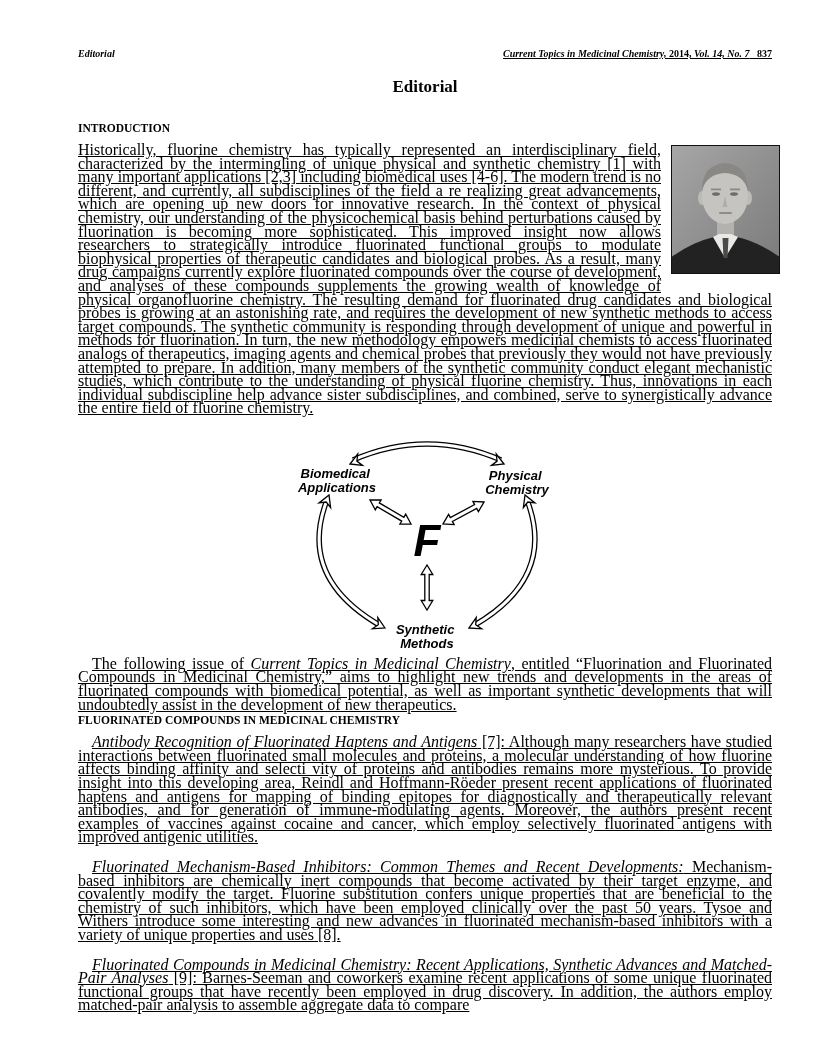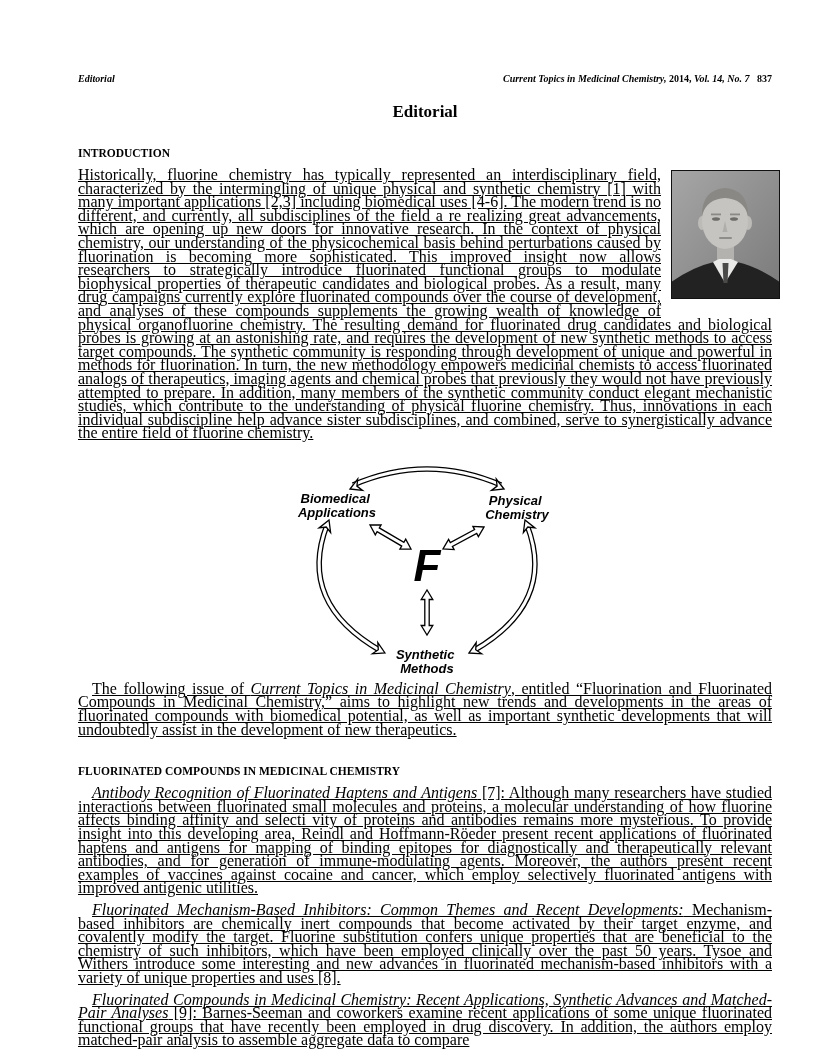--- a/index.html
+++ b/index.html
@@ -1,34 +1,34 @@
 <!DOCTYPE html>
 <html><head>
 <meta charset="utf-8">
 <style>
   html,body{margin:0;padding:0;background:#ffffff;}
   .page{
     width:816px;height:1056px;box-sizing:border-box;
-    padding:73px 44px 0 78px;
+    padding:48px 44px 0 78px;
     background:#ffffff;color:#000;
     font-family:"Liberation Serif","DejaVu Serif",serif;
     position:relative;overflow:hidden;
   }
   .running-header{display:flex;justify-content:space-between;align-items:baseline;
     font-size:10px;font-weight:bold;}
   .rh-left{font-style:italic;}
-  .rh-right{text-align:right;}
+  .rh-right{text-align:right;text-decoration:underline;}
   .run-italic{font-style:italic;}
   .doc-title{text-align:center;font-size:17px;font-weight:bold;margin:18px 0 0 0;}
   .doc-subtitle{text-align:center;font-size:19px;font-weight:bold;margin:18px 0 0 0;}
   .section-heading{font-size:11.5px;font-weight:bold;margin:25px 0 9px 0;}
-  .section-heading.second{margin-top:29px;}
+  .section-heading.second{margin-top:3px;}
   .body{font-size:16px;line-height:13.6px;text-align:justify;margin:0;text-decoration:underline;}
   .body.indent{text-indent:14px;}
-  .body + .body{margin-top:8px;}
+  .body + .body{margin-top:16px;}
   .photo-float{
     float:right;width:107px;height:127px;display:block;
     border:1.5px solid #111;box-sizing:content-box;
     margin:2px -8px 6px 10px;
   }
   .photo-float svg{display:block;width:107px;height:127px;}
   .diagram{width:300px;margin:13px auto 5px auto;padding:0;font-style:italic;}
   .diagram svg{display:block;width:300px;height:224px;overflow:visible;
     font-family:"Liberation Sans","DejaVu Sans",sans-serif;}
   .diag-label{font-size:13px;font-weight:bold;fill:#000;text-anchor:middle;}

